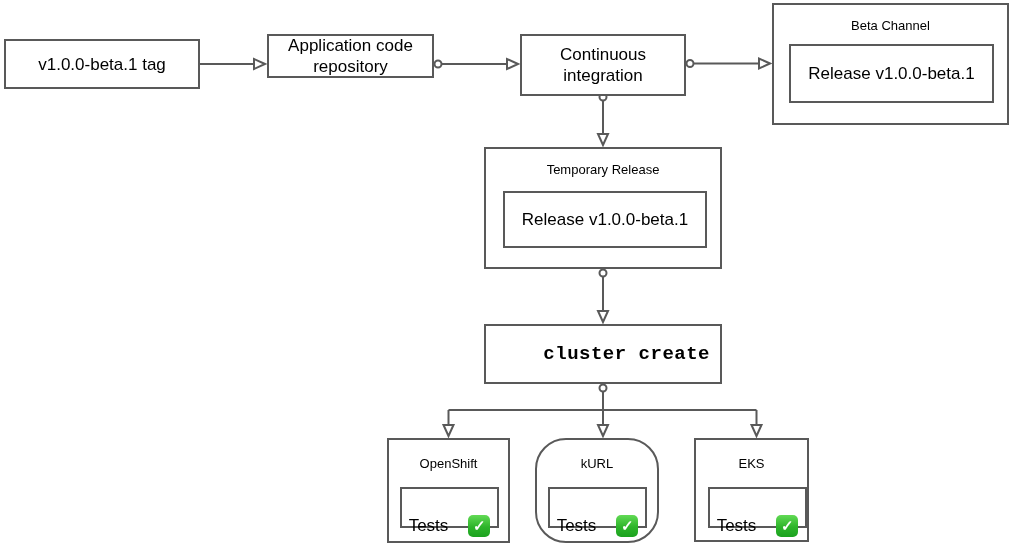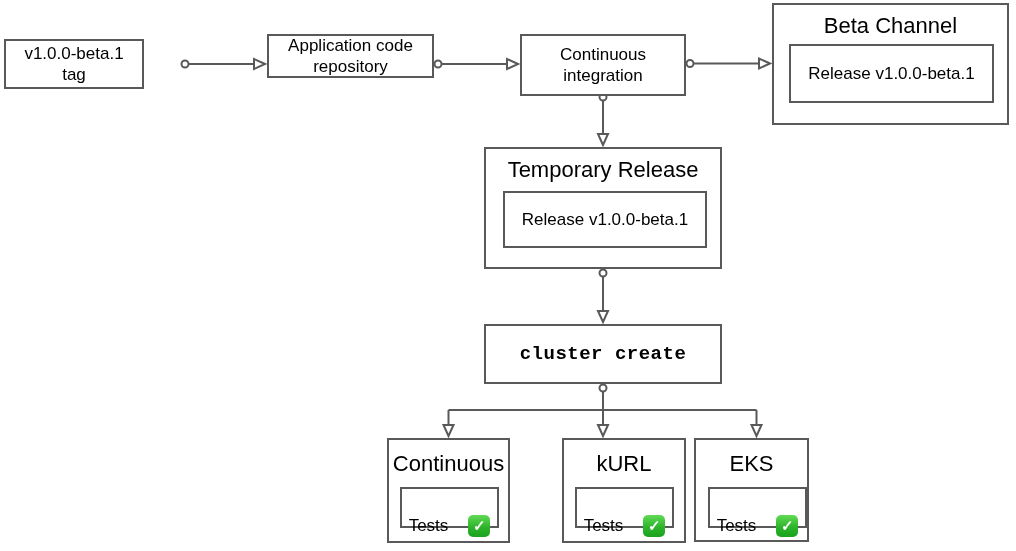--- a/index.html
+++ b/index.html
@@ -30,21 +30,21 @@
     text-align: center;
     font-size: 17px;
     line-height: 21px;
   }
   .node.simple .lbl { padding: 0 10px; }
   .node .title {
     position: absolute;
     left: 0; right: 0;
     top: 11px;
     text-align: center;
-    font-size: 22px;
+    font-size: 13px;
     line-height: 20px;
   }
   .inner {
     position: absolute;
     box-sizing: border-box;
     border: 2px solid #595959;
     background: #ffffff;
     display: flex;
     align-items: center;
     justify-content: center;
@@ -120,21 +120,21 @@
       <line x1="448.5" y1="410" x2="756.5" y2="410"></line>
       <line x1="448.5" y1="410" x2="448.5" y2="425"></line>
       <polygon points="448.5,436 443.5,425 453.5,425" fill="#ffffff"></polygon>
       <line x1="603" y1="410" x2="603" y2="425"></line>
       <polygon points="603,436 598,425 608,425" fill="#ffffff"></polygon>
       <line x1="756.5" y1="410" x2="756.5" y2="425"></line>
       <polygon points="756.5,436 751.5,425 761.5,425" fill="#ffffff"></polygon>
     </g>
   </svg>
 
-  <div class="node simple" style="left:4px; top:39px; width:140px; height:50px;">
+  <div class="node simple" style="left:4px; top:39px; width:196px; height:50px;">
     <span class="lbl">v1.0.0-beta.1 tag</span>
   </div>
 
   <div class="node simple" style="left:267px; top:34px; width:167px; height:44px;">
     <span class="lbl">Application code repository</span>
   </div>
 
   <div class="node simple" style="left:520px; top:34px; width:166px; height:62px;">
     <span class="lbl">Continuous integration</span>
   </div>
@@ -146,37 +146,37 @@
     </div>
   </div>
 
   <div class="node" style="left:484px; top:147px; width:238px; height:122px;">
     <div class="title">Temporary Release</div>
     <div class="inner" style="left:17px; top:42px; width:204px; height:57px;">
       <span>Release v1.0.0-beta.1</span>
     </div>
   </div>
 
-  <div class="node simple" style="left:484px; top:324px; width:238px; height:60px;">
+  <div class="node simple" style="left:484px; top:324px; width:238px; height:60px;justify-content:flex-end;">
     <span class="lbl mono">cluster create</span>
   </div>
 
   <div class="node" style="left:387px; top:438px; width:123px; height:105px;">
-    <div class="title" style="top:14px;">Continuous</div>
+    <div class="title" style="top:14px;">OpenShift</div>
     <div class="inner" style="left:11px; top:47px; width:99px; height:41px;">
       <span class="tests-row">
         <span>Tests</span>
         <span class="check-emoji">
             <span>✓</span>
           </span>
       </span>
     </div>
   </div>
 
-  <div class="node" style="left:562px; top:438px; width:124px; height:105px;">
+  <div class="node" style="left:535px; top:438px; width:124px; height:105px;border-radius:31px;">
     <div class="title" style="top:14px;">kURL</div>
     <div class="inner" style="left:11px; top:47px; width:99px; height:41px;">
       <span class="tests-row">
         <span>Tests</span>
         <span class="check-emoji">
             <span>✓</span>
           </span>
       </span>
     </div>
   </div>

